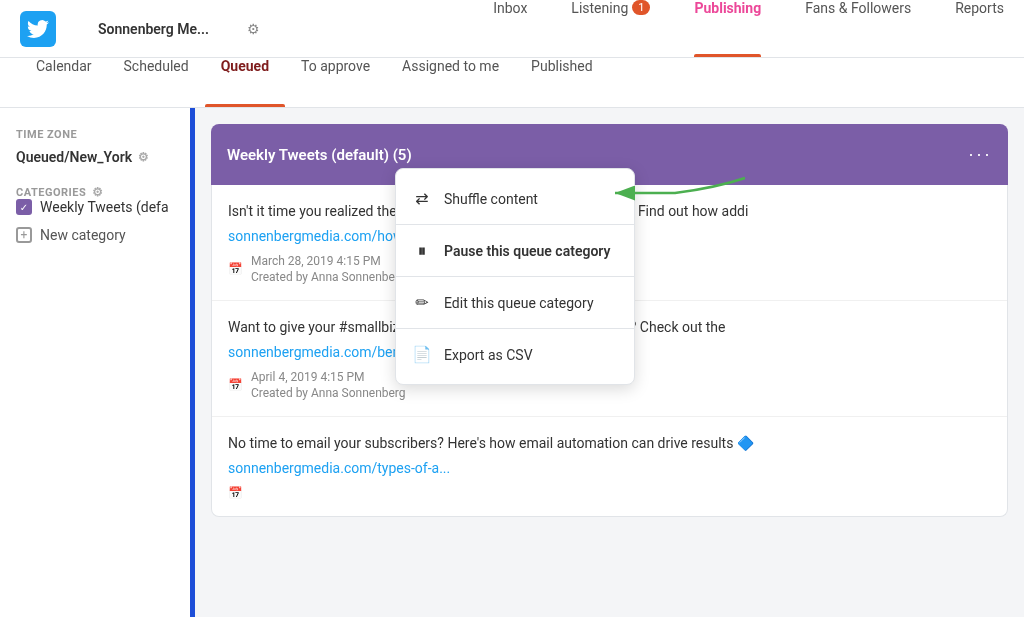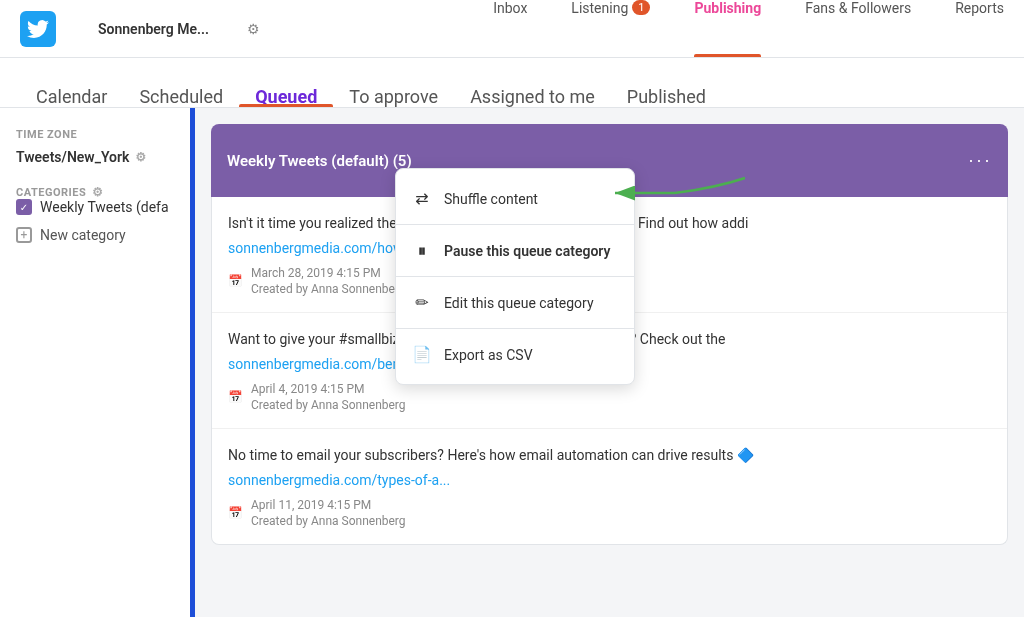--- a/index.html
+++ b/index.html
@@ -22,22 +22,22 @@
     .nav-link { text-decoration: none; color: #555; font-size: 14px; height: 100%; display: flex; align-items: flex-start; position: relative; margin-left: 8px; }
     .nav-link.active { font-weight: 700; color: #ec4899; }
     .nav-link.active::after { content: ''; position: absolute; bottom: 0; left: 0; right: 0; height: 3px; background: #e0552a; border-radius: 2px 2px 0 0; }
     .nav-badge { background: #e0552a; color: white; border-radius: 10px; padding: 1px 6px; font-size: 11px; margin-left: 4px; }
 
     
     .sub-nav {
       display: flex; align-items: center; background: #fff;
       border-bottom: 1px solid #e1e4e8; padding: 0 20px; height: 50px;
     }
-    .sub-nav-link { text-decoration: none; color: #555; font-size: 18px; padding: 0 16px; height: 100%; display: flex; align-items: flex-end; position: relative; }
-    .sub-nav-link.active { font-weight: 700; color: #6d28d9; }
+    .sub-nav-link { text-decoration: none; color: #555; font-size: 14px; padding: 0 16px; height: 100%; display: flex; align-items: flex-start; position: relative; }
+    .sub-nav-link.active { font-weight: 700; color: #7f1d1d; }
     .sub-nav-link.active::after { content: ''; position: absolute; bottom: 0; left: 0; right: 0; height: 3px; background: #e0552a; border-radius: 2px 2px 0 0; }
 
     
     .main-layout { display: flex; height: calc(617px - 58px - 50px); overflow: hidden; }
 
     
     .sidebar {
       width: 195px; background: #fff; border-right: 5px solid #1d4ed8;
       padding: 20px 16px; flex-shrink: 0;
     }
@@ -51,21 +51,21 @@
     .new-category { display: flex; align-items: center; gap: 8px; color: #555; cursor: pointer; margin-top: 4px; }
     .plus-icon { width: 16px; height: 16px; border: 2px solid #999; border-radius: 3px; display: flex; align-items: center; justify-content: center; font-size: 12px; color: #999; }
 
     
     .content-area { flex: 1; overflow-y: auto; padding: 16px; background: #f4f5f7; position: relative; }
 
     
     .queue-header {
       background: #7b5ea7; color: white; border-radius: 8px 8px 0 0;
       display: flex; align-items: center; justify-content: space-between;
-      padding: 26px 16px; margin-bottom: 0;
+      padding: 20px 16px; margin-bottom: 0;
     }
     .queue-title { font-size: 15px; font-weight: 600; }
     .queue-menu-btn { background: none; border: none; color: white; font-size: 18px; cursor: pointer; letter-spacing: 2px; }
 
     
     .tweets-container { background: #fff; border-radius: 0 0 8px 8px; border: 1px solid #e1e4e8; border-top: none; }
     .tweet-card { padding: 16px; border-bottom: 1px solid #f0f0f0; }
     .tweet-card:last-child { border-bottom: none; }
     .tweet-text { font-size: 14px; color: #333; margin-bottom: 6px; line-height: 1.5; }
     .tweet-link { color: #1da1f2; text-decoration: none; font-size: 14px; display: block; margin-bottom: 10px; }
@@ -144,21 +144,21 @@
   <a class="sub-nav-link" href="#">
       <span>Published</span>
     </a>
 </nav>
 
 <div class="main-layout">
 
   <aside class="sidebar">
     <div class="sidebar-section-title">TIME ZONE</div>
     <div class="timezone-value">
-      <span>Tweets/New_York</span>
+      <span>Queued/New_York</span>
       <span class="small-gear">⚙</span>
     </div>
     <div class="categories-header">
       <span>CATEGORIES</span>
       <span class="small-gear">⚙</span>
     </div>
     <div class="category-item">
       <div class="checkbox-purple"></div>
       <span class="category-label">Weekly Tweets (defa</span>
     </div>
@@ -199,24 +199,20 @@
             <div>Created by Anna Sonnenberg</div>
           </div>
         </div>
       </div>
 
       <div class="tweet-card">
         <div class="tweet-text">No time to email your subscribers? Here's how email automation can drive results 🔷</div>
         <a class="tweet-link" href="#">sonnenbergmedia.com/types-of-a...</a>
         <div class="tweet-meta">
           <span class="calendar-icon">📅</span>
-          <div>
-            <div class="tweet-meta-line">April 11, 2019 4:15 PM</div>
-            <div>Created by Anna Sonnenberg</div>
-          </div>
         </div>
       </div>
 
     </div>
 
     <div class="dropdown-overlay">
 
       <svg class="arrow-svg" width="160" height="60" style="position:absolute; top:-10px; left:200px; pointer-events:none; z-index:102;">
         <defs>
           <marker id="arrowhead" markerWidth="8" markerHeight="6" refX="8" refY="3" orient="auto">

